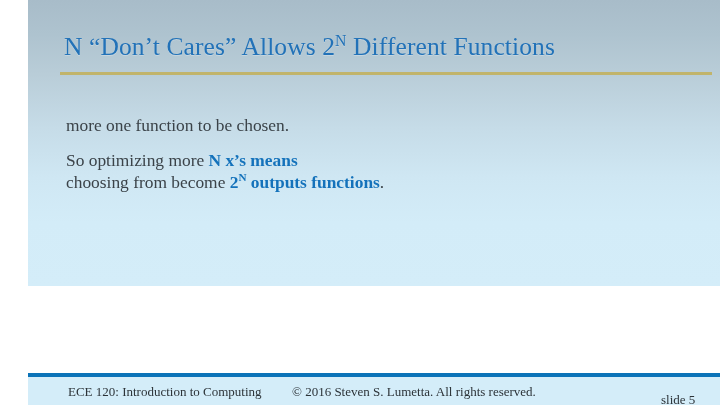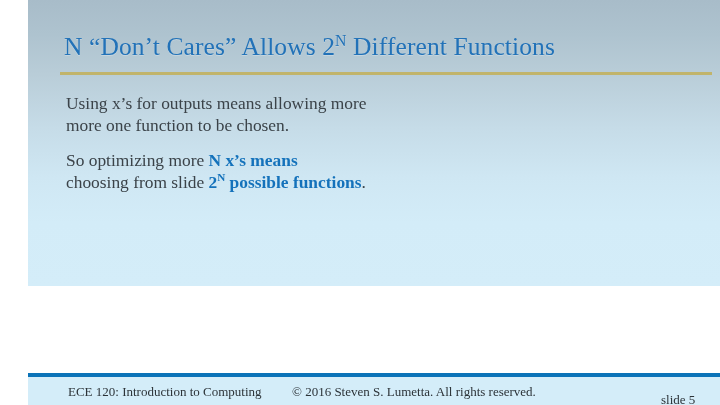--- a/index.html
+++ b/index.html
@@ -129,28 +129,28 @@
 
   <div id="title-block">
     <div id="slide-title"><span>N “Don’t Cares” Allows 2</span><sup>N</sup><span> Different Functions</span></div>
   </div>
 
   <div id="title-rule"></div>
 
   <div id="body-block">
 
     <p class="para">
-      <span>Using x’s for outputs means allowing more</span><br>
+      <br>
       <span>more one function to be chosen.</span>
     </p>
 
 
     <p class="para">
       <span>So optimizing more </span><span class="accent">N x’s means</span><br>
-      <span>choosing from slide </span><span class="accent"><span>2</span><sup>N</sup><span> possible functions</span></span><span>.</span>
+      <span>choosing from become </span><span class="accent"><span>2</span><sup>N</sup><span> outputs functions</span></span><span>.</span>
     </p>
 
   </div>
 
   <div id="footer-rule"></div>
 
   <div id="footer">
     <div class="footer-text" id="footer-course">ECE 120: Introduction to Computing</div>
     <div class="footer-text" id="footer-copyright">© 2016 Steven S. Lumetta.  All rights reserved.</div>
     <div class="footer-text" id="footer-slide-number">slide 5</div>

